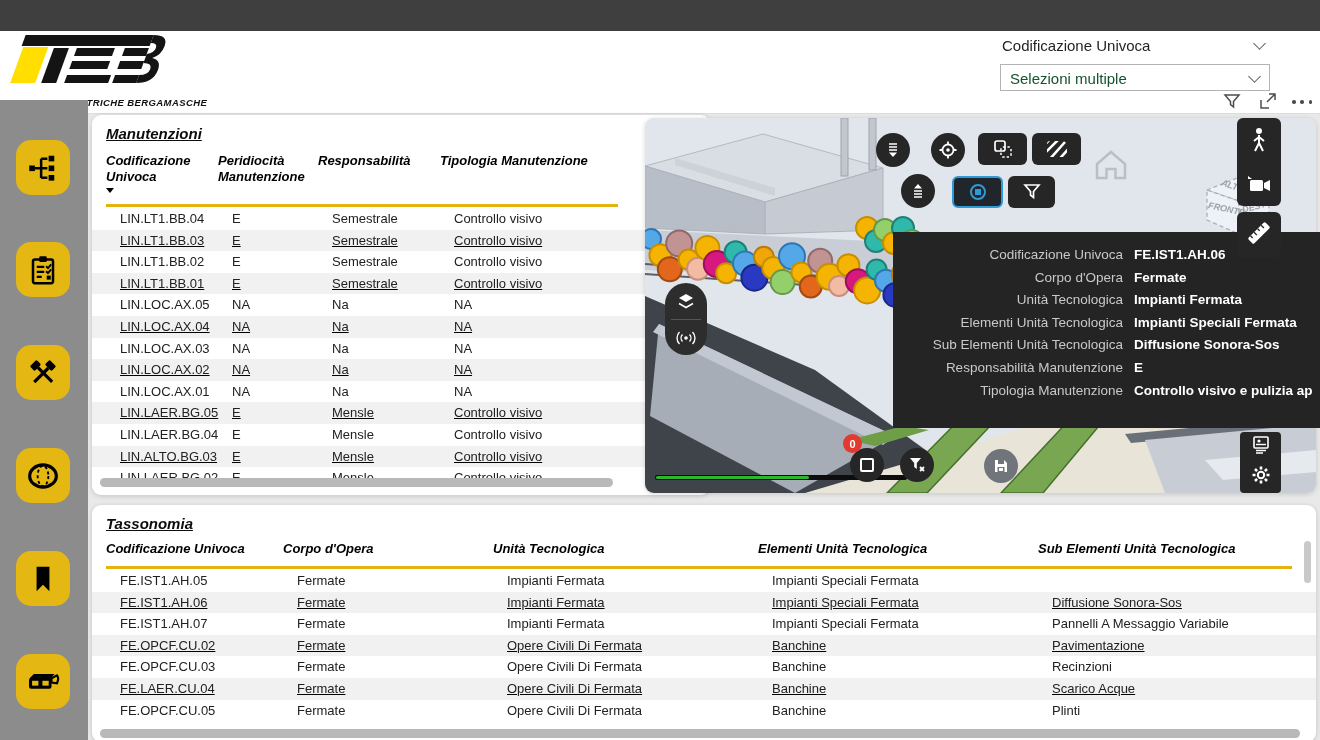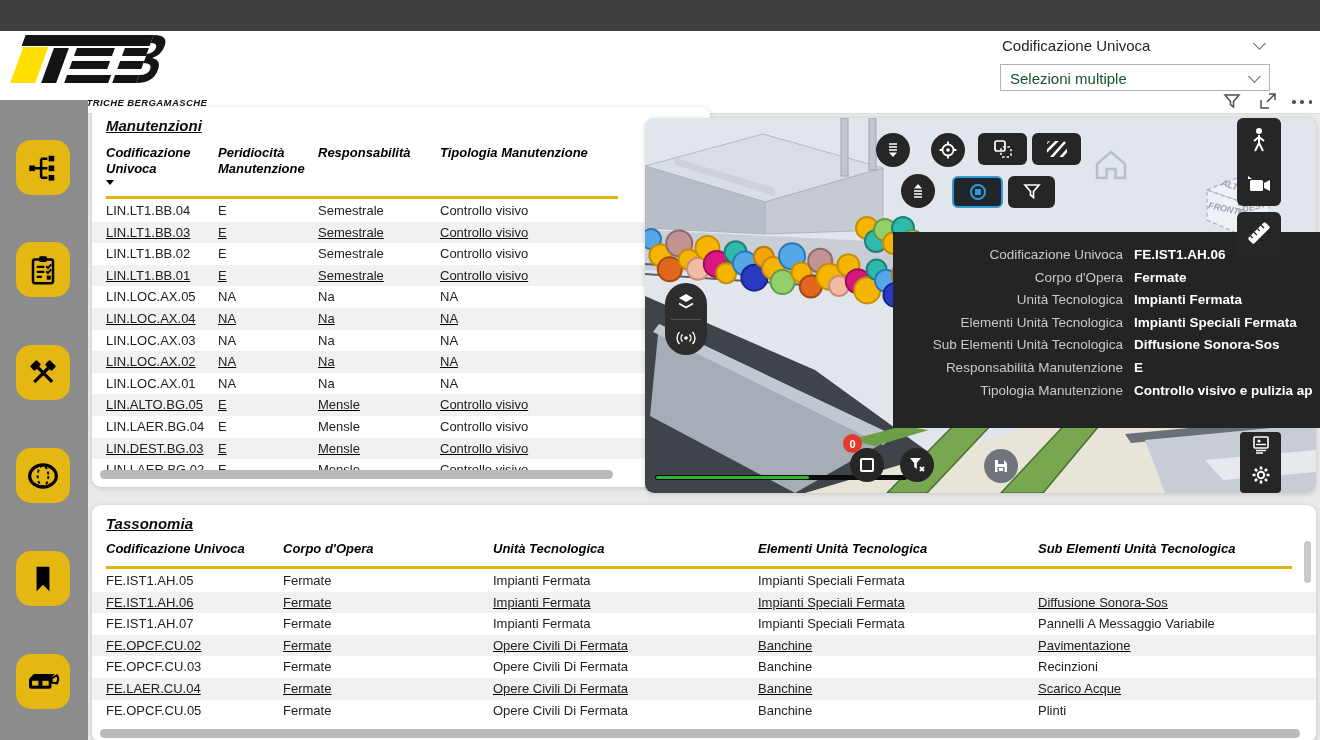--- a/index.html
+++ b/index.html
@@ -31,21 +31,21 @@
   .card{position:absolute;background:#fff;border-radius:9px;box-shadow:0 1px 5px rgba(0,0,0,.16);}
   .card-title{position:absolute;left:14px;top:10px;font:bold italic 15px "Liberation Sans",sans-serif;
     color:#0d0d0d;text-decoration:underline;}
   
   .t-head{position:absolute;left:0;display:grid;box-sizing:border-box;padding-left:14px;}
   .th{font:bold italic 13px "Liberation Sans",sans-serif;color:#000;padding:2px 10px 2px 0;line-height:16px;}
   .sort-desc{display:block;width:0;height:0;border-left:4px solid transparent;border-right:4px solid transparent;
     border-top:5px solid #000;margin-top:3px;}
   .yellow-rule{position:absolute;left:14px;height:3px;background:#e3b312;}
   .t-body{position:absolute;left:0;right:0;}
-  .t-row{display:grid;box-sizing:border-box;padding-left:14px;}
+  .t-row{display:grid;box-sizing:border-box;padding-left:28px;}
   .t-row.alt{background:#f1f1f1;text-decoration:underline;}
   .t-cell{font:13px "Liberation Sans",sans-serif;color:#212121;line-height:21.6px;height:21.6px;
     white-space:nowrap;overflow:hidden;padding-right:10px;}
   .manut-grid{grid-template-columns:112px 100px 122px 1fr;}
   .tass-grid{grid-template-columns:177px 210px 265px 280px 1fr;}
   .vscroll{position:absolute;width:7px;border-radius:4px;background:#c9c9c9;}
   .hscroll{position:absolute;height:9px;border-radius:5px;background:#b9b9b9;}
   
   .viewer{left:645px;top:118px;width:671px;height:375px;overflow:hidden;background:#e1e6ed;}
   .viewer svg.scene{position:absolute;left:0;top:0;}
@@ -170,21 +170,21 @@
     <svg width="34" height="30" viewBox="0 0 28 24">
       <path d="M3,9 l3.5,-3.5 h17 l-3,3.5 z" fill="#000"></path>
       <rect x="2.5" y="8.5" width="18.5" height="9" rx="1.8" fill="#000"></rect>
       <rect x="5" y="11" width="5.2" height="4" fill="#e4b713"></rect>
       <rect x="13.5" y="11" width="5.2" height="4" fill="#e4b713"></rect>
       <path d="M21,9 l4.5,-2.5 q2,2.5 0,6.5 l-4.5,-0.5 z" fill="none" stroke="#000" stroke-width="1.8"></path>
     </svg>
   </div>
 </div>
 
-<div class="card" style="left:92px;top:107px;width:618px;height:380px;overflow:hidden">
+<div class="card" style="left:92px;top:115px;width:618px;height:380px;overflow:hidden">
   <div class="card-title">Manutenzioni</div>
   <div class="t-head manut-grid" style="top:36px;width:530px">
     <div class="th">
       <span>Codificazione Univoca</span>
       <i class="sort-desc"></i>
     </div>
     <div class="th">Peridiocità Manutenzione</div>
     <div class="th">Responsabilità</div>
     <div class="th">Tipologia Manutenzione</div>
   </div>
@@ -238,33 +238,33 @@
         <div class="t-cell">Na</div>
         <div class="t-cell">NA</div>
       </div>
       <div class="t-row manut-grid">
         <div class="t-cell">LIN.LOC.AX.01</div>
         <div class="t-cell">NA</div>
         <div class="t-cell">Na</div>
         <div class="t-cell">NA</div>
       </div>
       <div class="t-row manut-grid alt">
-        <div class="t-cell">LIN.ALTO.BG.05</div>
+        <div class="t-cell">LIN.LAER.BG.05</div>
         <div class="t-cell">E</div>
         <div class="t-cell">Mensle</div>
         <div class="t-cell">Controllo visivo</div>
       </div>
       <div class="t-row manut-grid">
         <div class="t-cell">LIN.LAER.BG.04</div>
         <div class="t-cell">E</div>
         <div class="t-cell">Mensle</div>
         <div class="t-cell">Controllo visivo</div>
       </div>
       <div class="t-row manut-grid alt">
-        <div class="t-cell">LIN.DEST.BG.03</div>
+        <div class="t-cell">LIN.ALTO.BG.03</div>
         <div class="t-cell">E</div>
         <div class="t-cell">Mensle</div>
         <div class="t-cell">Controllo visivo</div>
       </div>
       <div class="t-row manut-grid">
         <div class="t-cell">LIN.LAER.BG.02</div>
         <div class="t-cell">E</div>
         <div class="t-cell">Mensle</div>
         <div class="t-cell">Controllo visivo</div>
       </div>

